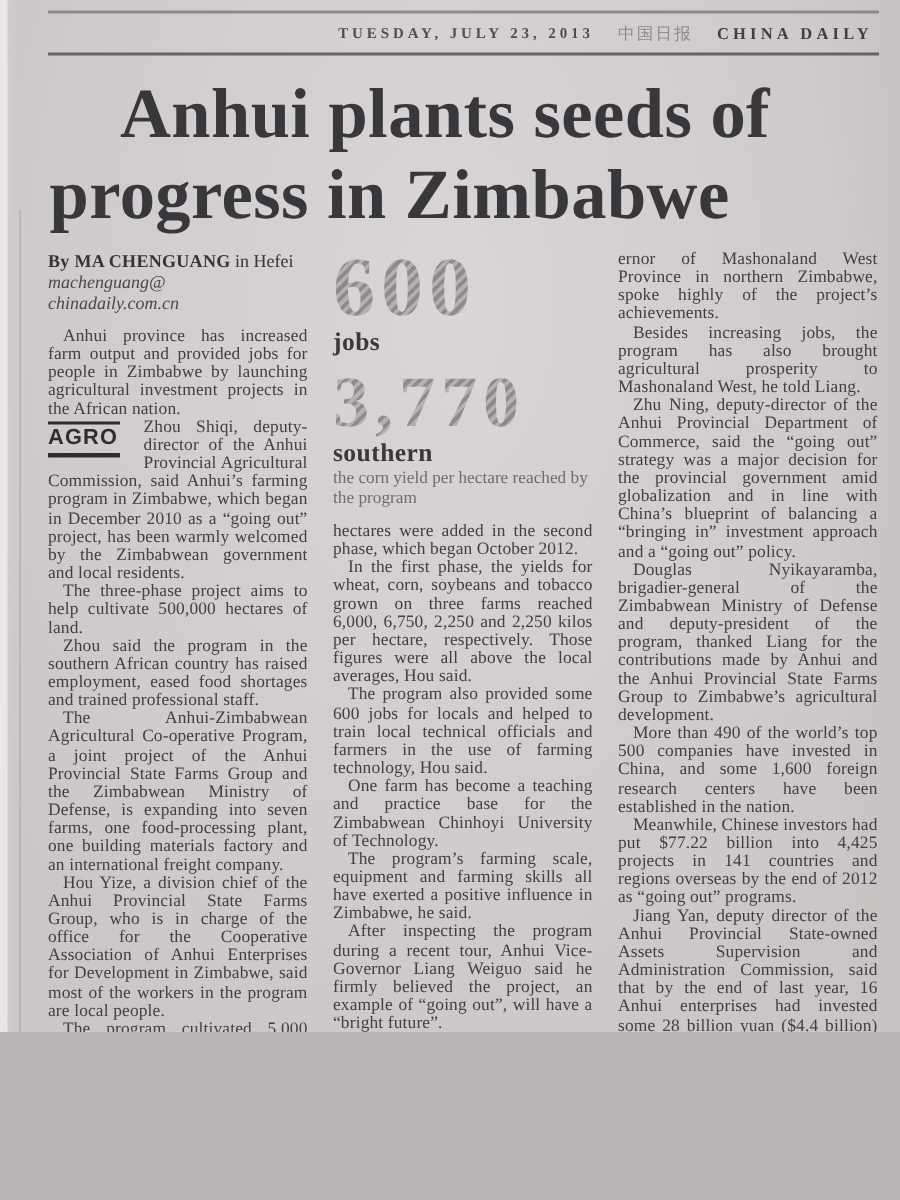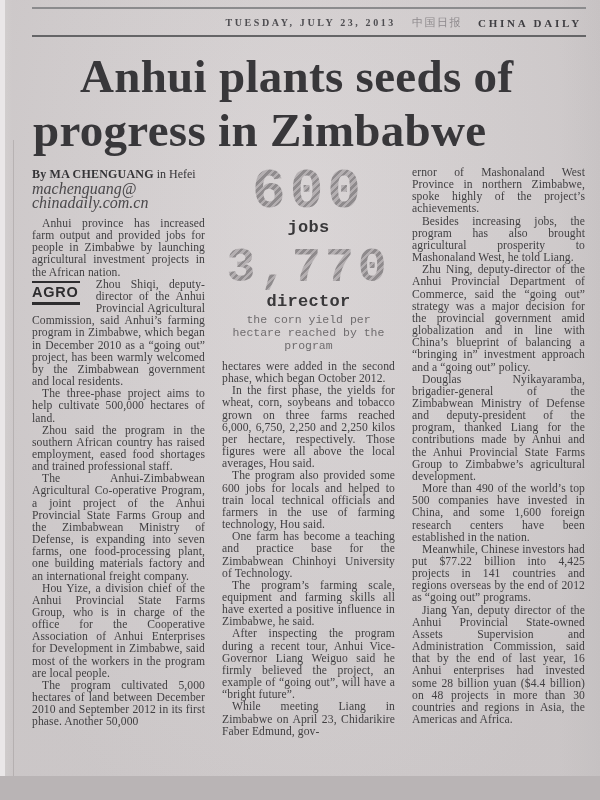--- a/index.html
+++ b/index.html
@@ -1,17 +1,17 @@
 <!DOCTYPE html>
 <html><head>
 <meta charset="utf-8">
 <style>
   html,body{margin:0;padding:0;background:#b9b4b5;}
   .page{
-    position:relative;width:600px;height:776px;overflow:hidden;box-sizing:border-box;
+    position:relative;width:600px;height:688px;overflow:hidden;box-sizing:border-box;
     background:
       radial-gradient(ellipse at 50% 30%, rgba(255,255,255,0.10), rgba(0,0,0,0.05) 85%),
       linear-gradient(90deg,#dddad9 0px,#d6d1d2 12px,#d5d0d1 560px,#d0cbcc 600px),
       #d5d0d1;
     color:#3e3d3f;
     font-family:"Liberation Serif", serif;
   }
   .left-edge{position:absolute;left:0;top:0;width:5px;height:100%;background:#eae7e8;}
   .crease{position:absolute;left:13px;top:140px;bottom:0;width:1px;background:rgba(140,134,136,0.35);}
   .inner{position:relative;box-sizing:border-box;height:100%;padding:0 14px 0 32px;}
@@ -38,32 +38,32 @@
   .col{flex:0 0 173px;width:173px;}
   .col p{
     margin:0;font-size:11.6px;line-height:12.15px;text-align:justify;
     color:#403f41;letter-spacing:0.1px;
   }
   .col p.ind{text-indent:10px;}
 
   
   .byline{font-size:12px;line-height:14px;color:#353437;margin-bottom:1px;}
   .byline .author{font-weight:bold;letter-spacing:0.2px;}
-  .email{font-style:italic;font-size:16px;line-height:13.5px;color:#4a484b;margin-bottom:9px;}
+  .email{font-style:italic;font-size:12px;line-height:13.5px;color:#4a484b;margin-bottom:9px;}
 
   
   .agro{
     float:left;font-family:"Liberation Sans",sans-serif;font-weight:bold;font-size:14.5px;line-height:1;
     letter-spacing:0.8px;color:#2e2d2f;
     border-top:2px solid #2e2d2f;border-bottom:3.5px solid #2e2d2f;
     padding:2.5px 1px 2.5px 0;margin:2px 16px 2px 0;
   }
 
   
-  .stat{text-align:center;font-family:Liberation Mono, monospace;margin-bottom:9px;}
+  .stat{font-family:Liberation Serif, serif;margin-bottom:9px;}
   .stat-value{
     font-weight:800;letter-spacing:4px;color:#9c989a;
   }
   @supports ((-webkit-background-clip:text) or (background-clip:text)){
     .stat-value{
       background:repeating-linear-gradient(135deg,#8f8b8d 0 2.5px,#b4afb1 2.5px 5px);
       -webkit-background-clip:text;background-clip:text;color:transparent;
     }
   }
   .stat-value.v1{font-size:56px;line-height:50px;}
@@ -112,21 +112,21 @@
       </div>
 
       <div class="col">
         <div class="stats-wrap">
           <div class="stat">
             <div class="stat-value v1">600</div>
             <div class="stat-unit">jobs</div>
           </div>
           <div class="stat">
             <div class="stat-value v2">3,770</div>
-            <div class="stat-unit">director</div>
+            <div class="stat-unit">southern</div>
             <div class="stat-caption">the corn yield per hectare reached by the program</div>
           </div>
         </div>
         <p>hectares were added in the second phase, which began October 2012.</p>
         <p class="ind">In the first phase, the yields for wheat, corn, soybeans and tobacco grown on three farms reached 6,000, 6,750, 2,250 and 2,250 kilos per hectare, respectively. Those figures were all above the local averages, Hou said.</p>
         <p class="ind">The program also provided some 600 jobs for locals and helped to train local technical officials and farmers in the use of farming technology, Hou said.</p>
         <p class="ind">One farm has become a teaching and practice base for the Zimbabwean Chinhoyi University of Technology.</p>
         <p class="ind">The program’s farming scale, equipment and farming skills all have exerted a positive influence in Zimbabwe, he said.</p>
         <p class="ind">After inspecting the program during a recent tour, Anhui Vice-Governor Liang Weiguo said he firmly believed the project, an example of “going out”, will have a “bright future”.</p>
         <p class="ind">While meeting Liang in Zimbabwe on April 23, Chidarikire Faber Edmund, gov-</p>

